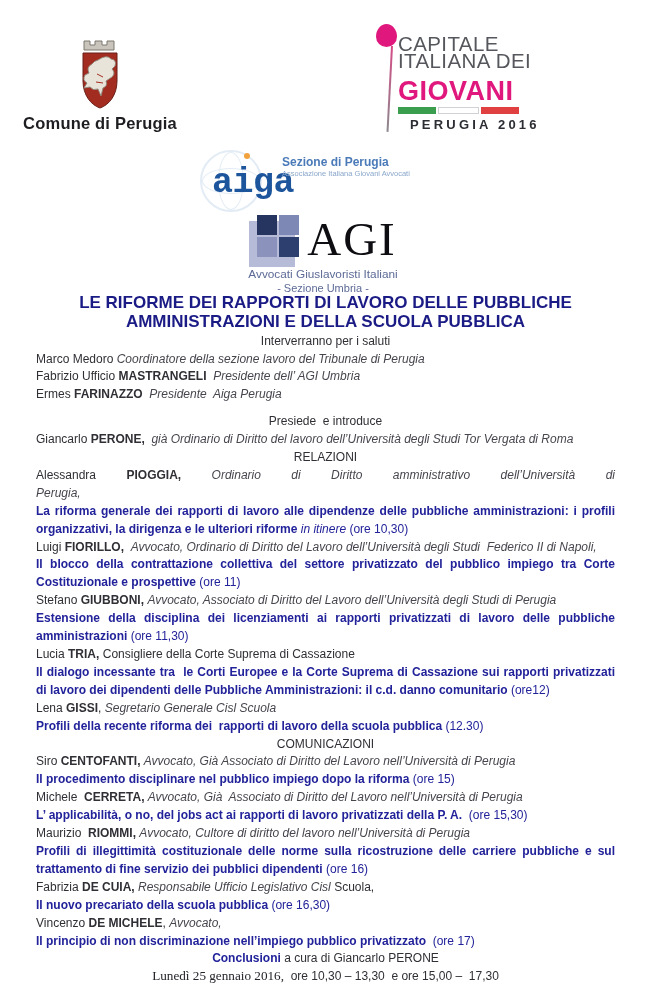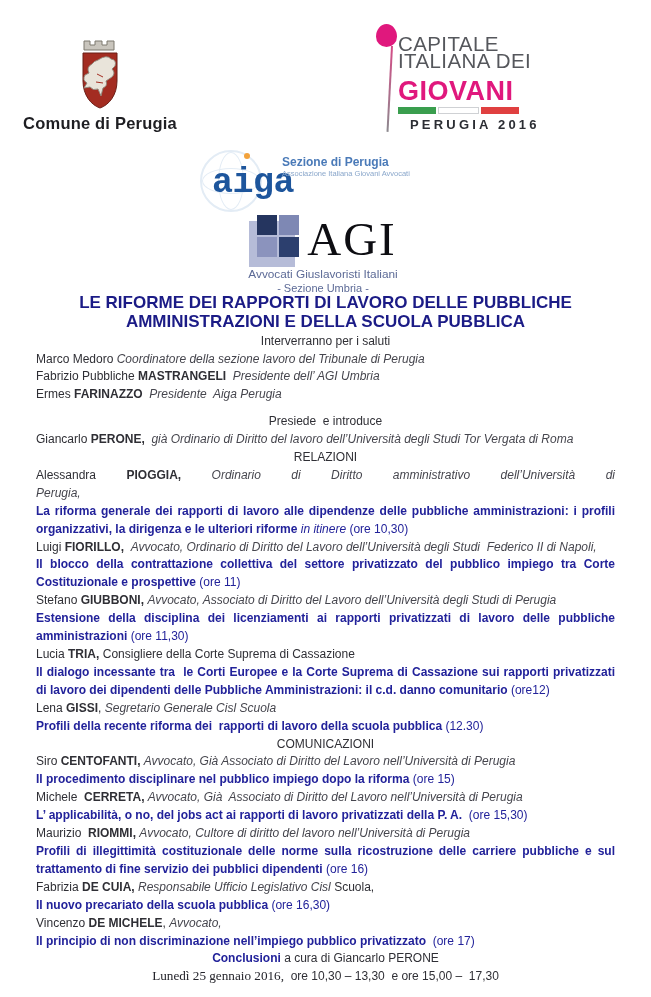--- a/index.html
+++ b/index.html
@@ -113,21 +113,21 @@
     <div class="agi-sub1">Avvocati Giuslavoristi Italiani</div>
     <div class="agi-sub2">- Sezione Umbria -</div>
   </div>
 
   <div class="content">
     <div class="title">LE RIFORME DEI RAPPORTI DI LAVORO DELLE PUBBLICHE</div>
     <div class="title">AMMINISTRAZIONI E DELLA SCUOLA PUBBLICA</div>
     <div id="program">
         <div class="line al-c"><span class="s-r">Interverranno per i saluti</span></div>
         <div class="line al-l"><span class="s-r">Marco Medoro </span><span class="s-i">Coordinatore della sezione lavoro del Tribunale di Perugia</span></div>
-        <div class="line al-l"><span class="s-r">Fabrizio Pubbliche </span><span class="s-b">MASTRANGELI</span><span class="s-r">&nbsp; </span><span class="s-i">Presidente dell’ AGI Umbria</span></div>
+        <div class="line al-l"><span class="s-r">Fabrizio Ufficio </span><span class="s-b">MASTRANGELI</span><span class="s-r">&nbsp; </span><span class="s-i">Presidente dell’ AGI Umbria</span></div>
         <div class="line al-l"><span class="s-r">Ermes </span><span class="s-b">FARINAZZO</span><span class="s-r">&nbsp; </span><span class="s-i">Presidente&nbsp; Aiga Perugia</span></div>
         <div class="line al-c" style="margin-top: 9px;"><span class="s-r">Presiede&nbsp; e introduce</span></div>
         <div class="line al-l"><span class="s-r">Giancarlo </span><span class="s-b">PERONE,</span><span class="s-r">&nbsp; </span><span class="s-i">già Ordinario di Diritto del lavoro dell’Università degli Studi Tor Vergata di Roma</span></div>
         <div class="line al-c"><span class="s-r">RELAZIONI</span></div>
         <div class="line al-jl"><span class="s-r">Alessandra </span><span class="s-b">PIOGGIA,</span><span class="s-r"> </span><span class="s-i">Ordinario di Diritto amministrativo dell’Università di</span><br><span class="s-i">Perugia,</span></div>
         <div class="line al-j"><span class="s-t">La riforma generale dei rapporti di lavoro alle dipendenze delle pubbliche amministrazioni: i profili organizzativi, la dirigenza e le ulteriori riforme </span><span class="s-ti">in itinere</span><span class="s-t"> </span><span class="s-tr">(ore 10,30)</span></div>
         <div class="line al-j"><span class="s-r">Luigi </span><span class="s-b">FIORILLO,</span><span class="s-r">&nbsp; </span><span class="s-i">Avvocato, Ordinario di Diritto del Lavoro dell’Università degli Studi&nbsp; Federico II di Napoli,</span></div>
         <div class="line al-j"><span class="s-t">Il blocco della contrattazione collettiva del settore privatizzato del pubblico impiego tra Corte Costituzionale e prospettive </span><span class="s-tr">(ore 11)</span></div>
         <div class="line al-l"><span class="s-r">Stefano </span><span class="s-b">GIUBBONI,</span><span class="s-r"> </span><span class="s-i">Avvocato, Associato di Diritto del Lavoro dell’Università degli Studi di Perugia</span></div>
         <div class="line al-j"><span class="s-t">Estensione della disciplina dei licenziamenti ai rapporti privatizzati di lavoro delle pubbliche amministrazioni </span><span class="s-tr">(ore 11,30)</span></div>

